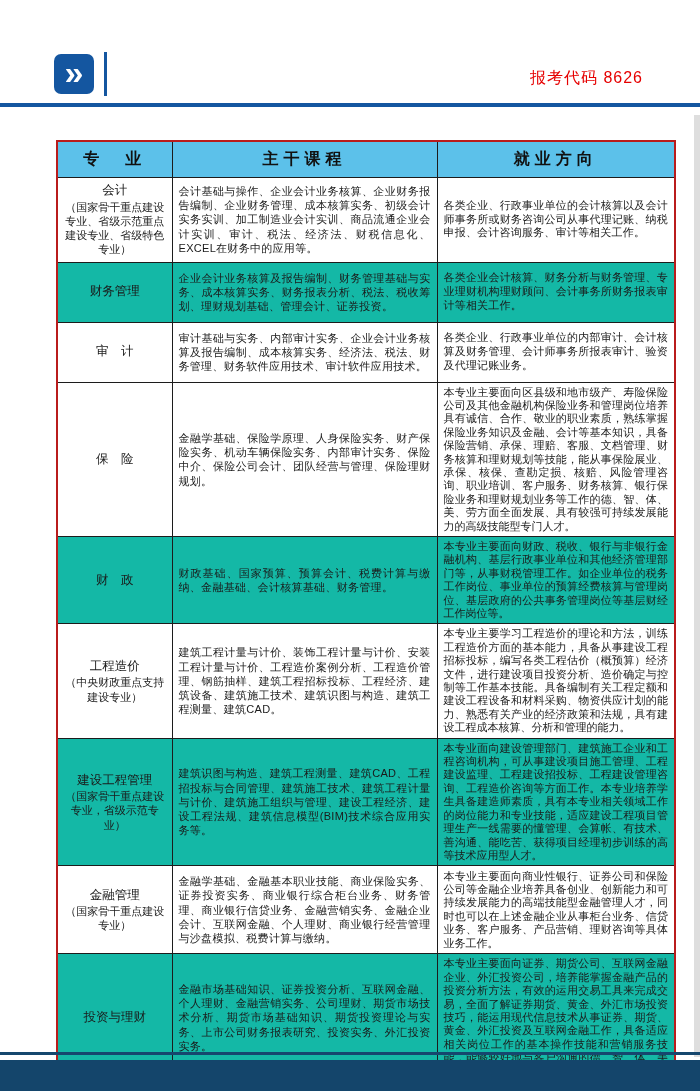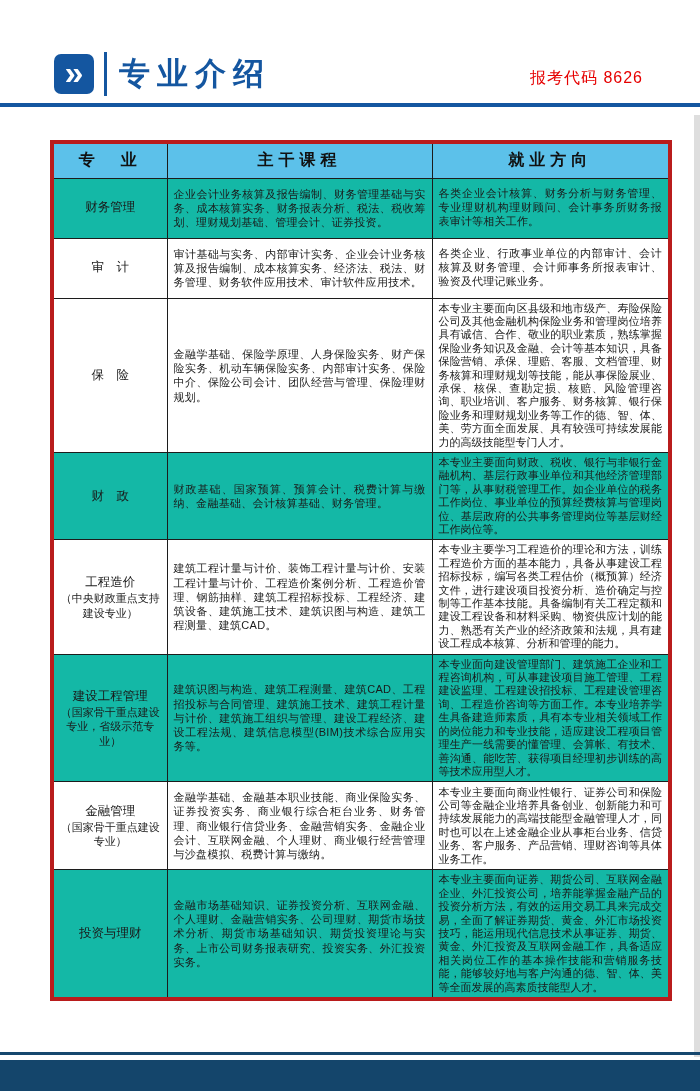--- a/index.html
+++ b/index.html
@@ -15,23 +15,23 @@
     width:40px;height:40px;background:#1456a0;border-radius:7px;
     color:#ffffff;display:flex;align-items:center;justify-content:center;
     font-size:34px;font-weight:bold;line-height:1;padding-bottom:4px;box-sizing:border-box;
   }
   .v-rule{width:3px;height:44px;background:#1456a0;margin:0 12px 0 10px;}
   .page-title{font-size:31px;font-weight:bold;color:#1456a0;letter-spacing:7px;}
   .code{position:absolute;top:68px;right:57px;font-size:16px;font-weight:normal;color:#e60000;letter-spacing:1px;}
   .top-rule{position:absolute;top:103px;left:0;width:700px;height:4px;background:#1456a0;}
   
   table{
-    position:absolute;top:140px;left:50px;width:618px;
+    position:absolute;top:140px;left:56px;width:618px;
     border-collapse:collapse;table-layout:fixed;
-    border:4px solid #b91c1c;
+    border:2px solid #b91c1c;
   }
   col.c1{width:115px;} col.c2{width:265px;} col.c3{width:238px;}
   th,td{border:1.5px solid #1c1c1c;box-sizing:border-box;}
   th{
     background:#5cc1ea;height:36px;font-size:16px;font-weight:600;
     letter-spacing:5px;color:#111;
   }
   td{padding:3px 6px;vertical-align:middle;}
   tr.alt td{background:#14b8a6;}
   .major-cell{text-align:center;font-size:12.5px;line-height:1.3;padding:2px 3px;}
@@ -48,39 +48,46 @@
   .edge-shadow{position:absolute;right:0;top:115px;bottom:34px;width:6px;background:#c2c2c2;opacity:.55;}
 </style>
 </head>
 <body>
 
 <div class="hdr">
   <div class="chev-box">
       <span>»</span>
     </div>
   <div class="v-rule"></div>
-  <div class="page-title">专业介绍</div>
 </div>
 <div class="code">报考代码 8626</div>
 <div class="top-rule"></div>
 
 <table>
   <colgroup>
       <col class="c1">
       <col class="c2">
       <col class="c3">
     </colgroup>
   <thead>
     <tr>
       <th>专　业</th>
       <th>主干课程</th>
       <th>就业方向</th>
     </tr>
   </thead>
   <tbody>
+    <tr class="r1">
+      <td class="major-cell">
+        <div>会计</div>
+        <div class="major-note">（国家骨干重点建设专业、省级示范重点建设专业、省级特色专业）</div>
+      </td>
+      <td class="courses-cell">会计基础与操作、企业会计业务核算、企业财务报告编制、企业财务管理、成本核算实务、初级会计实务实训、加工制造业会计实训、商品流通企业会计实训、审计、税法、经济法、财税信息化、EXCEL在财务中的应用等。</td>
+      <td class="employ-cell">各类企业、行政事业单位的会计核算以及会计师事务所或财务咨询公司从事代理记账、纳税申报、会计咨询服务、审计等相关工作。</td>
+    </tr>
     <tr class="r2 alt">
       <td class="major-cell">
         <div>财务管理</div>
         <div class="major-note"></div>
       </td>
       <td class="courses-cell">企业会计业务核算及报告编制、财务管理基础与实务、成本核算实务、财务报表分析、税法、税收筹划、理财规划基础、管理会计、证券投资。</td>
       <td class="employ-cell">各类企业会计核算、财务分析与财务管理、专业理财机构理财顾问、会计事务所财务报表审计等相关工作。</td>
     </tr>
     <tr class="r3">
       <td class="major-cell">

